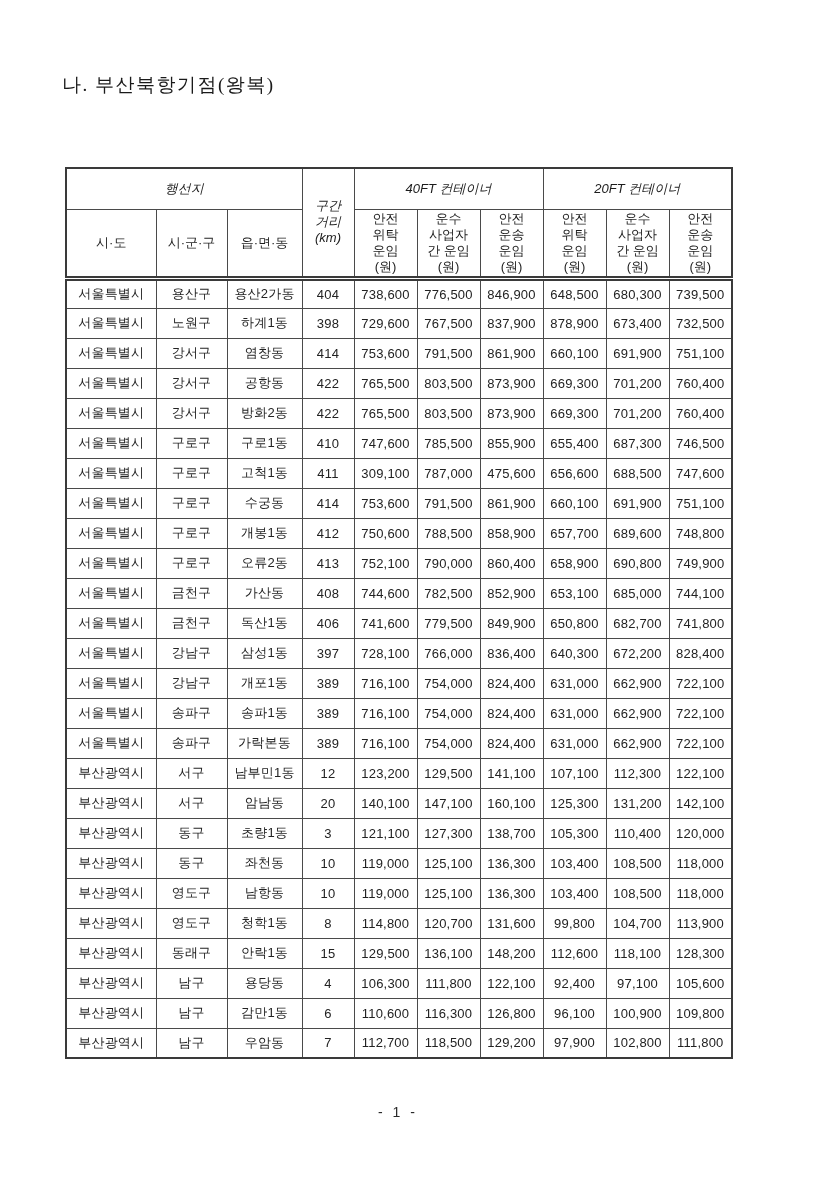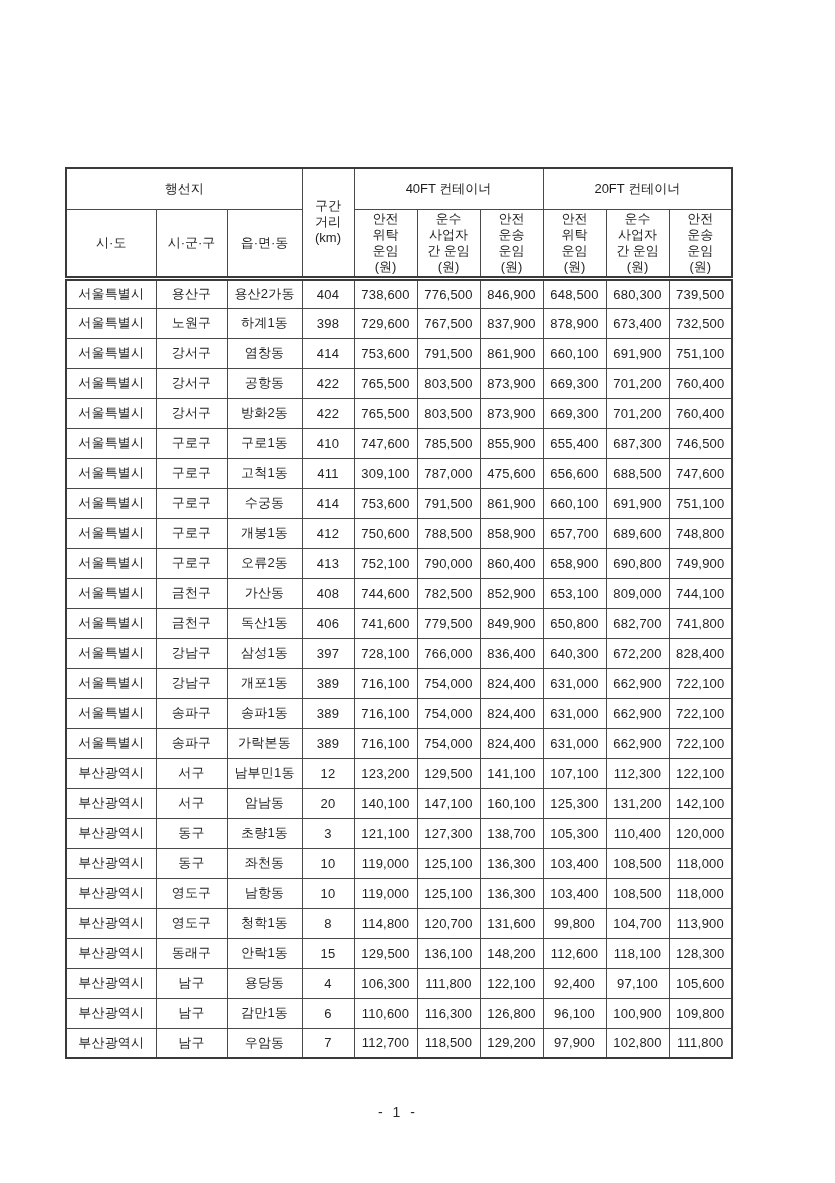--- a/index.html
+++ b/index.html
@@ -33,39 +33,40 @@
     border:2px solid #3a3a3a;
   }
   .fare th, .fare td {
     border:1px solid #4a4a4a;
     text-align:center;
     vertical-align:middle;
     font-weight:normal;
     padding:0;
     overflow:hidden;
   }
-  .fare thead tr.r1 { height:41px; }
+  .fare thead tr.r1 { height:41px;font-style:italic; }
   .fare thead tr.r2 { height:69px; }
   .fare thead th { line-height:16px; color:#1c1c1c; }
   .fare thead th.bb { border-bottom:5px double #3a3a3a; }
   .pre { white-space:pre-line; }
   .fare tbody tr { height:30px; }
   .fare tbody td { color:#222; letter-spacing:0.2px; }
   .footer {
     position:absolute; left:65px; top:1104px;
     width:666px; text-align:center;
     font-size:14px; letter-spacing:3px;
     color:#2a2a2a;
   }
 </style>
 </head>
 <body>
 
 <div class="page">
 
+  <div class="title">나. 부산북항기점(왕복)</div>
 
 
   <table class="fare">
     <colgroup>
       <col style="width:90px">
         <col style="width:71px">
         <col style="width:75px">
         <col style="width:52px">
       <col style="width:63px">
         <col style="width:63px">
@@ -236,21 +237,21 @@
         </tr>
         <tr>
           <td>서울특별시</td>
           <td>금천구</td>
           <td>가산동</td>
           <td>408</td>
           <td>744,600</td>
           <td>782,500</td>
           <td>852,900</td>
           <td>653,100</td>
-          <td>809,000</td>
+          <td>685,000</td>
           <td>744,100</td>
         </tr>
         <tr>
           <td>서울특별시</td>
           <td>금천구</td>
           <td>독산1동</td>
           <td>406</td>
           <td>741,600</td>
           <td>779,500</td>
           <td>849,900</td>

